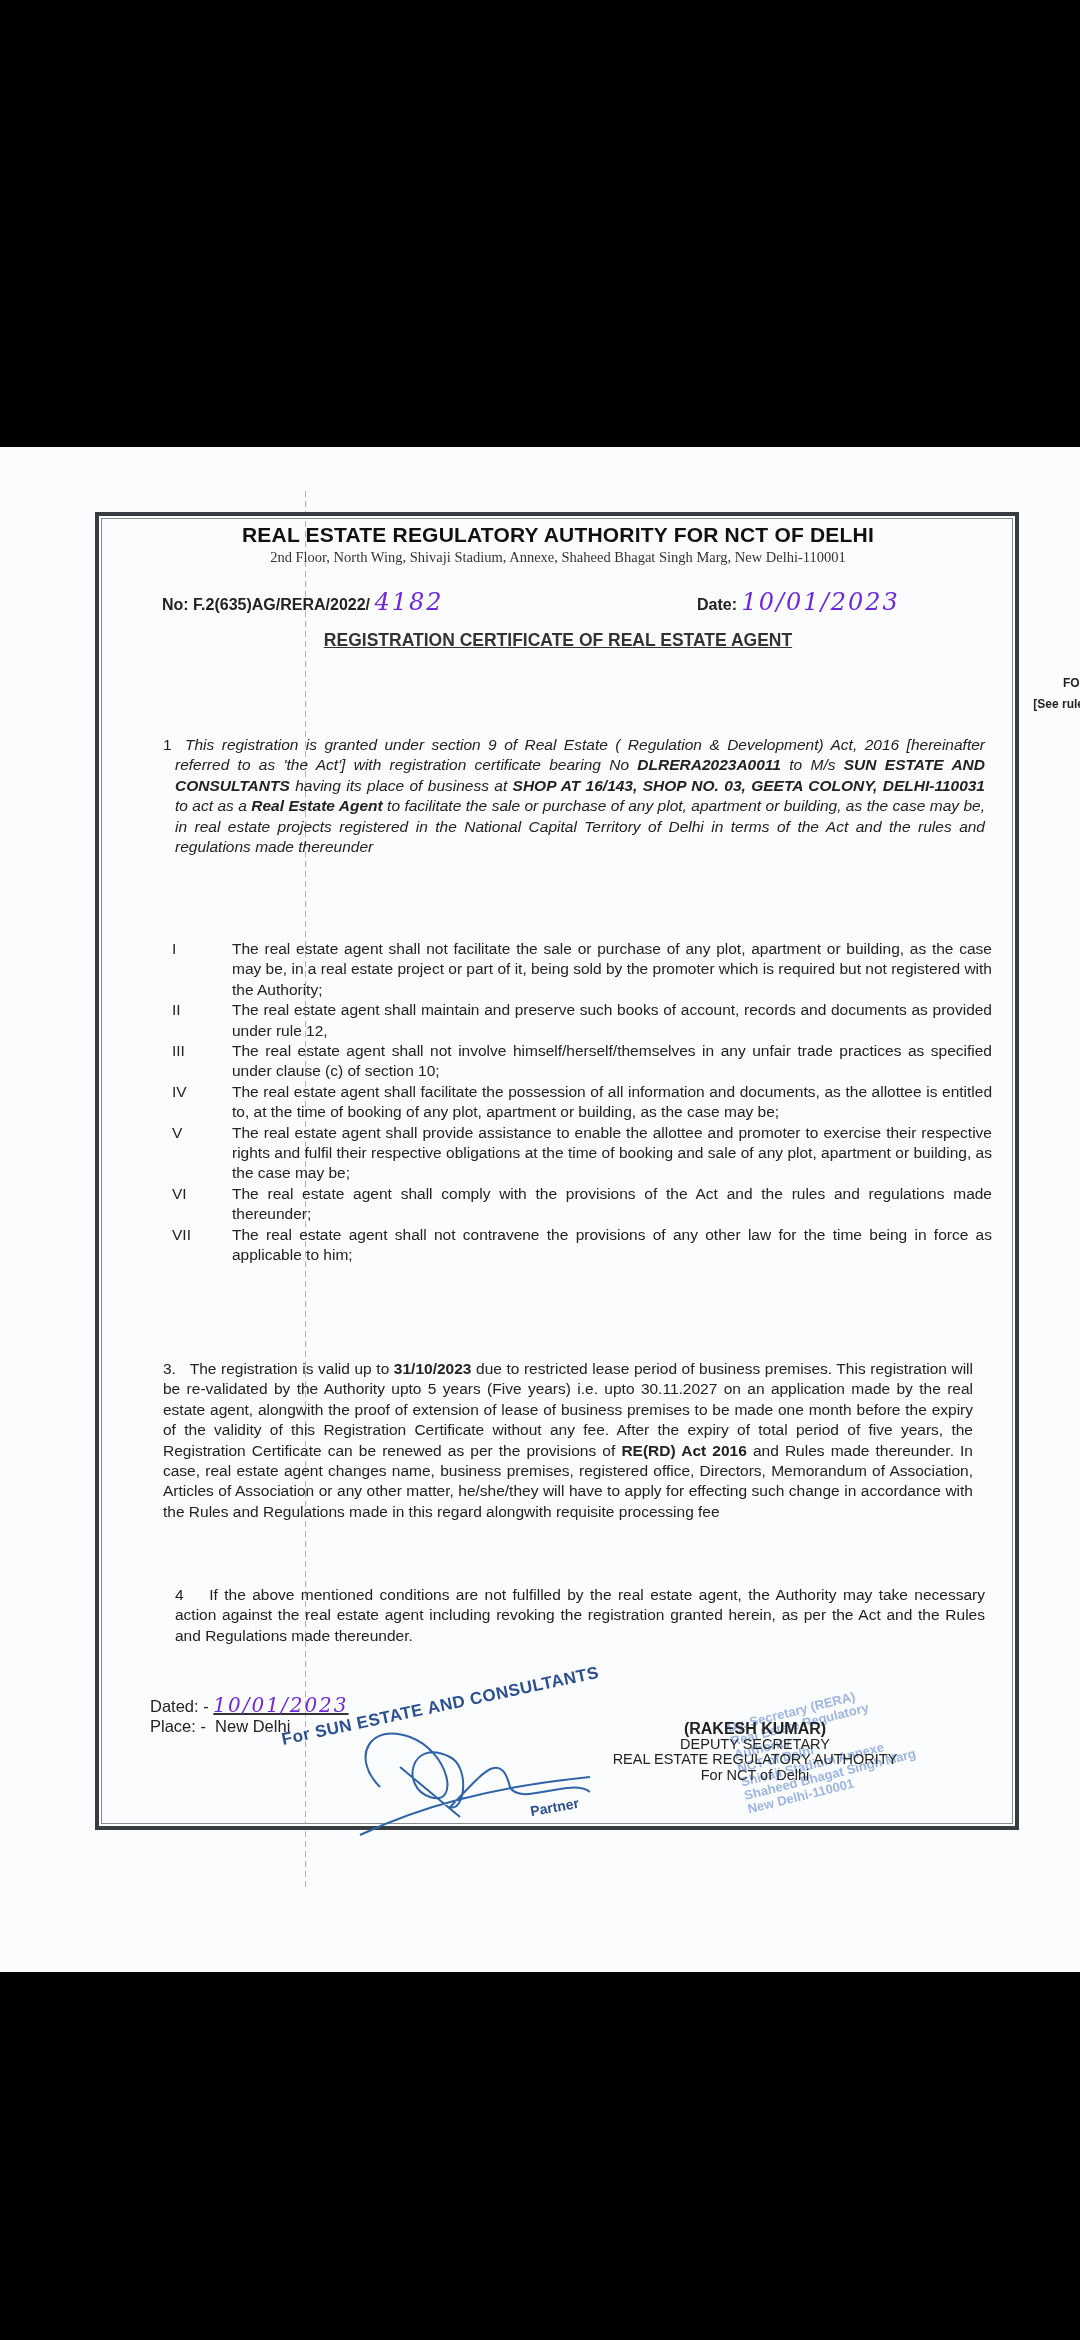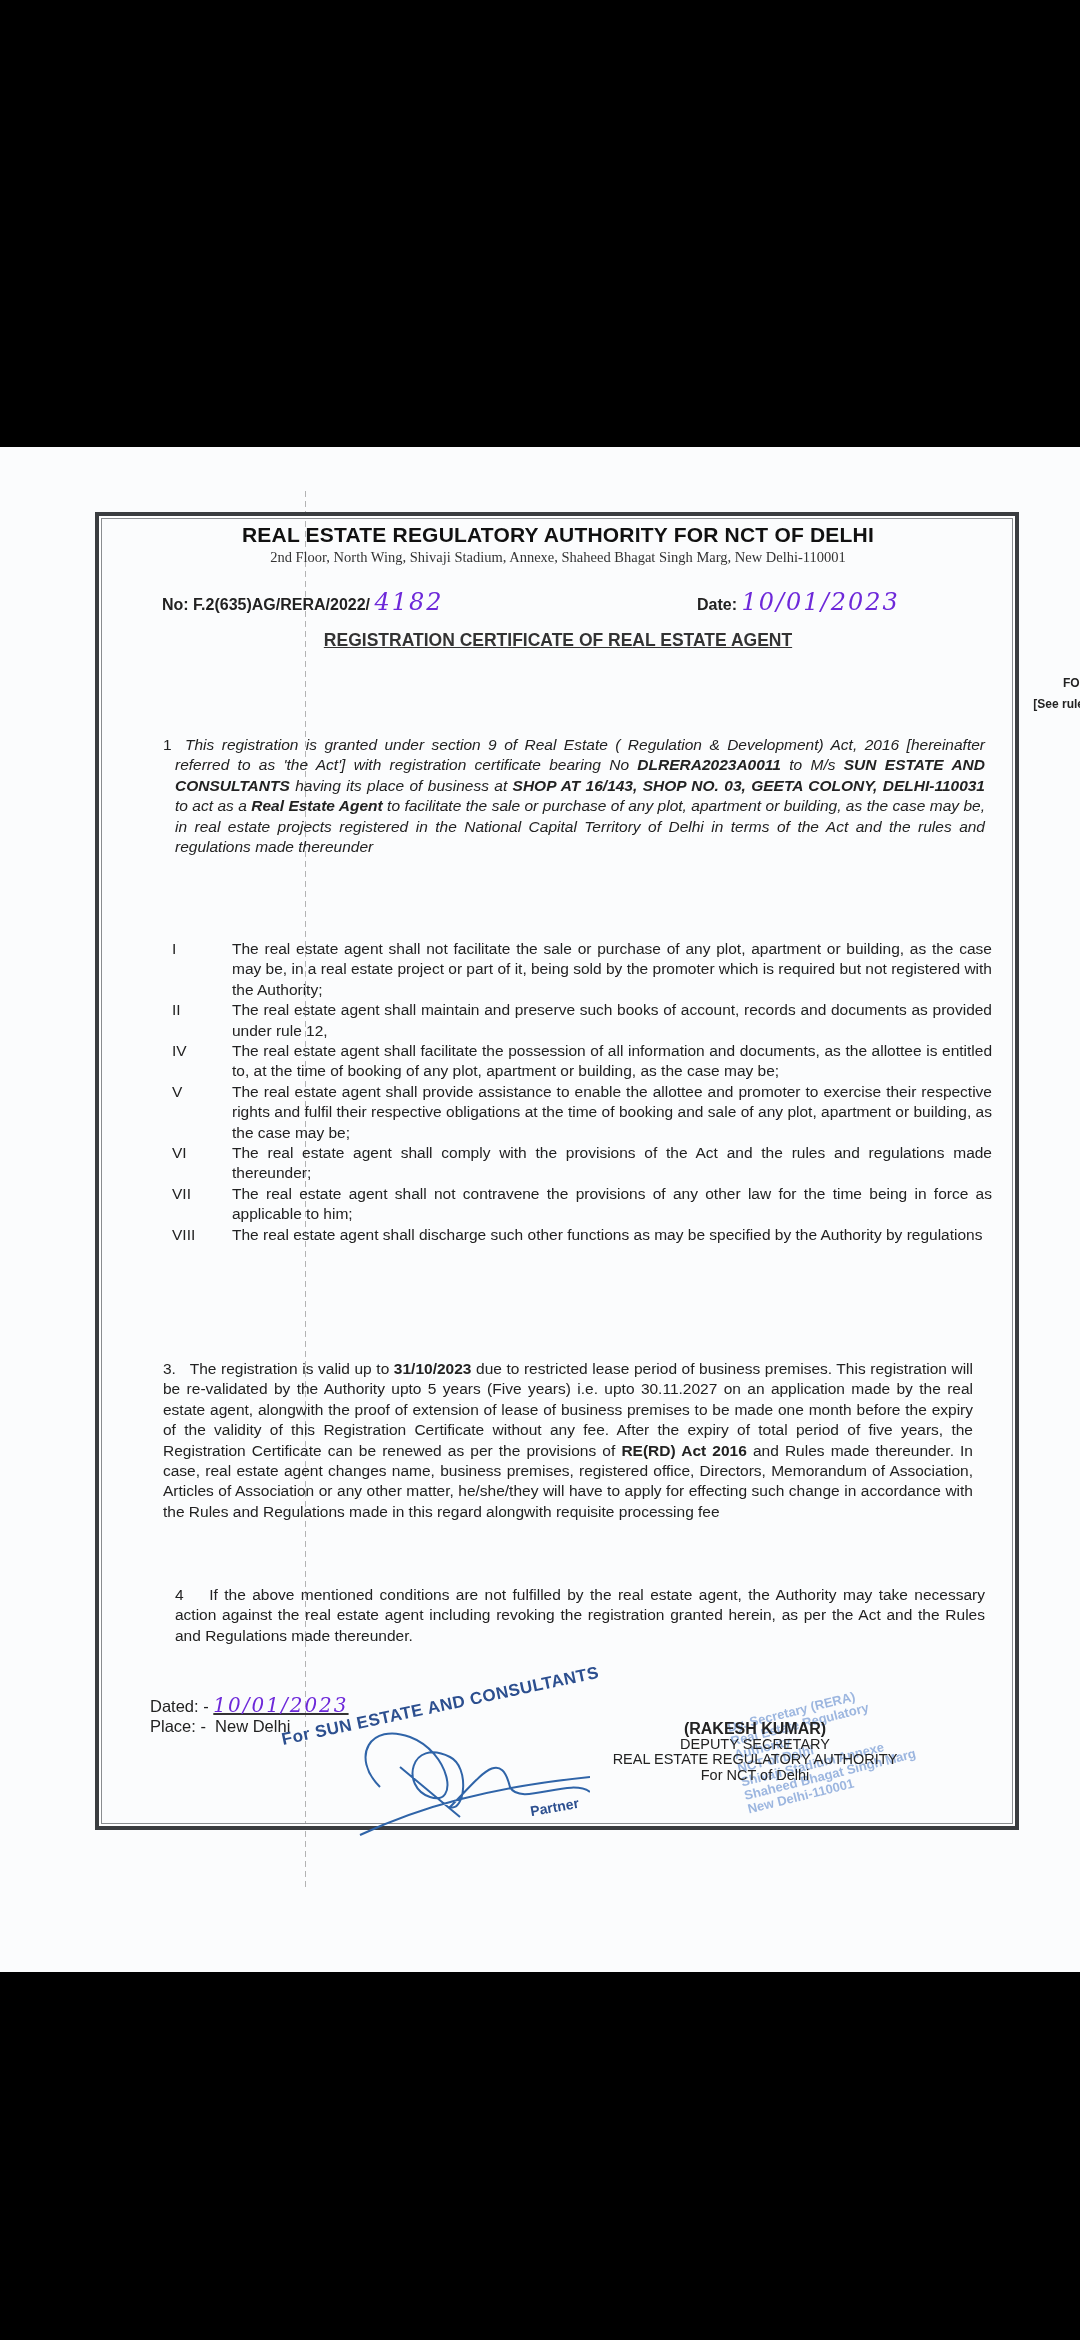--- a/index.html
+++ b/index.html
@@ -80,38 +80,38 @@
   <div class="cond" id="conditions" style="top:492px">
       <div class="cond-row">
         <span class="cond-num">I</span>
         <span class="cond-text">The real estate agent shall not facilitate the sale or purchase of any plot, apartment or building, as the case may be, in a real estate project or part of it, being sold by the promoter which is required but not registered with the Authority;</span>
       </div>
       <div class="cond-row">
         <span class="cond-num">II</span>
         <span class="cond-text">The real estate agent shall maintain and preserve such books of account, records and documents as provided under rule 12,</span>
       </div>
       <div class="cond-row">
+        <span class="cond-num">III</span>
+        <span class="cond-text">The real estate agent shall not involve himself/herself/themselves in any unfair trade practices as specified under clause (c) of section 10;</span>
+      </div>
+      <div class="cond-row">
         <span class="cond-num">IV</span>
         <span class="cond-text">The real estate agent shall facilitate the possession of all information and documents, as the allottee is entitled to, at the time of booking of any plot, apartment or building, as the case may be;</span>
       </div>
       <div class="cond-row">
         <span class="cond-num">V</span>
         <span class="cond-text">The real estate agent shall provide assistance to enable the allottee and promoter to exercise their respective rights and fulfil their respective obligations at the time of booking and sale of any plot, apartment or building, as the case may be;</span>
       </div>
       <div class="cond-row">
         <span class="cond-num">VI</span>
         <span class="cond-text">The real estate agent shall comply with the provisions of the Act and the rules and regulations made thereunder;</span>
       </div>
       <div class="cond-row">
         <span class="cond-num">VII</span>
         <span class="cond-text">The real estate agent shall not contravene the provisions of any other law for the time being in force as applicable to him;</span>
-      </div>
-      <div class="cond-row">
-        <span class="cond-num">VIII</span>
-        <span class="cond-text">The real estate agent shall discharge such other functions as may be specified by the Authority by regulations</span>
       </div>
     </div>
 
   <div class="para p3">
     <span>3.</span>&nbsp;&nbsp;&nbsp;<span>The registration is valid up to </span><b>31/10/2023</b><span> due to restricted lease period of business premises. This registration will be re-validated by the Authority upto 5 years (Five years) i.e. upto 30.11.2027 on an application made by the real estate agent, alongwith the proof of extension of lease of business premises to be made one month before the expiry of the validity of this Registration Certificate without any fee. After the expiry of total period of five years, the Registration Certificate can be renewed as per the provisions of </span><b>RE(RD) Act 2016</b><span> and Rules made thereunder. In case, real estate agent changes name, business premises, registered office, Directors, Memorandum of Association, Articles of Association or any other matter, he/she/they will have to apply for effecting such change in accordance with the Rules and Regulations made in this regard alongwith requisite processing fee</span>
   </div>
 
   <div class="para p4">
     <span>4</span>&nbsp;&nbsp;&nbsp;&nbsp;<span>If the above mentioned conditions are not fulfilled by the real estate agent, the Authority may take necessary action against the real estate agent including revoking the registration granted herein, as per the Act and the Rules and Regulations made thereunder.</span>
   </div>

